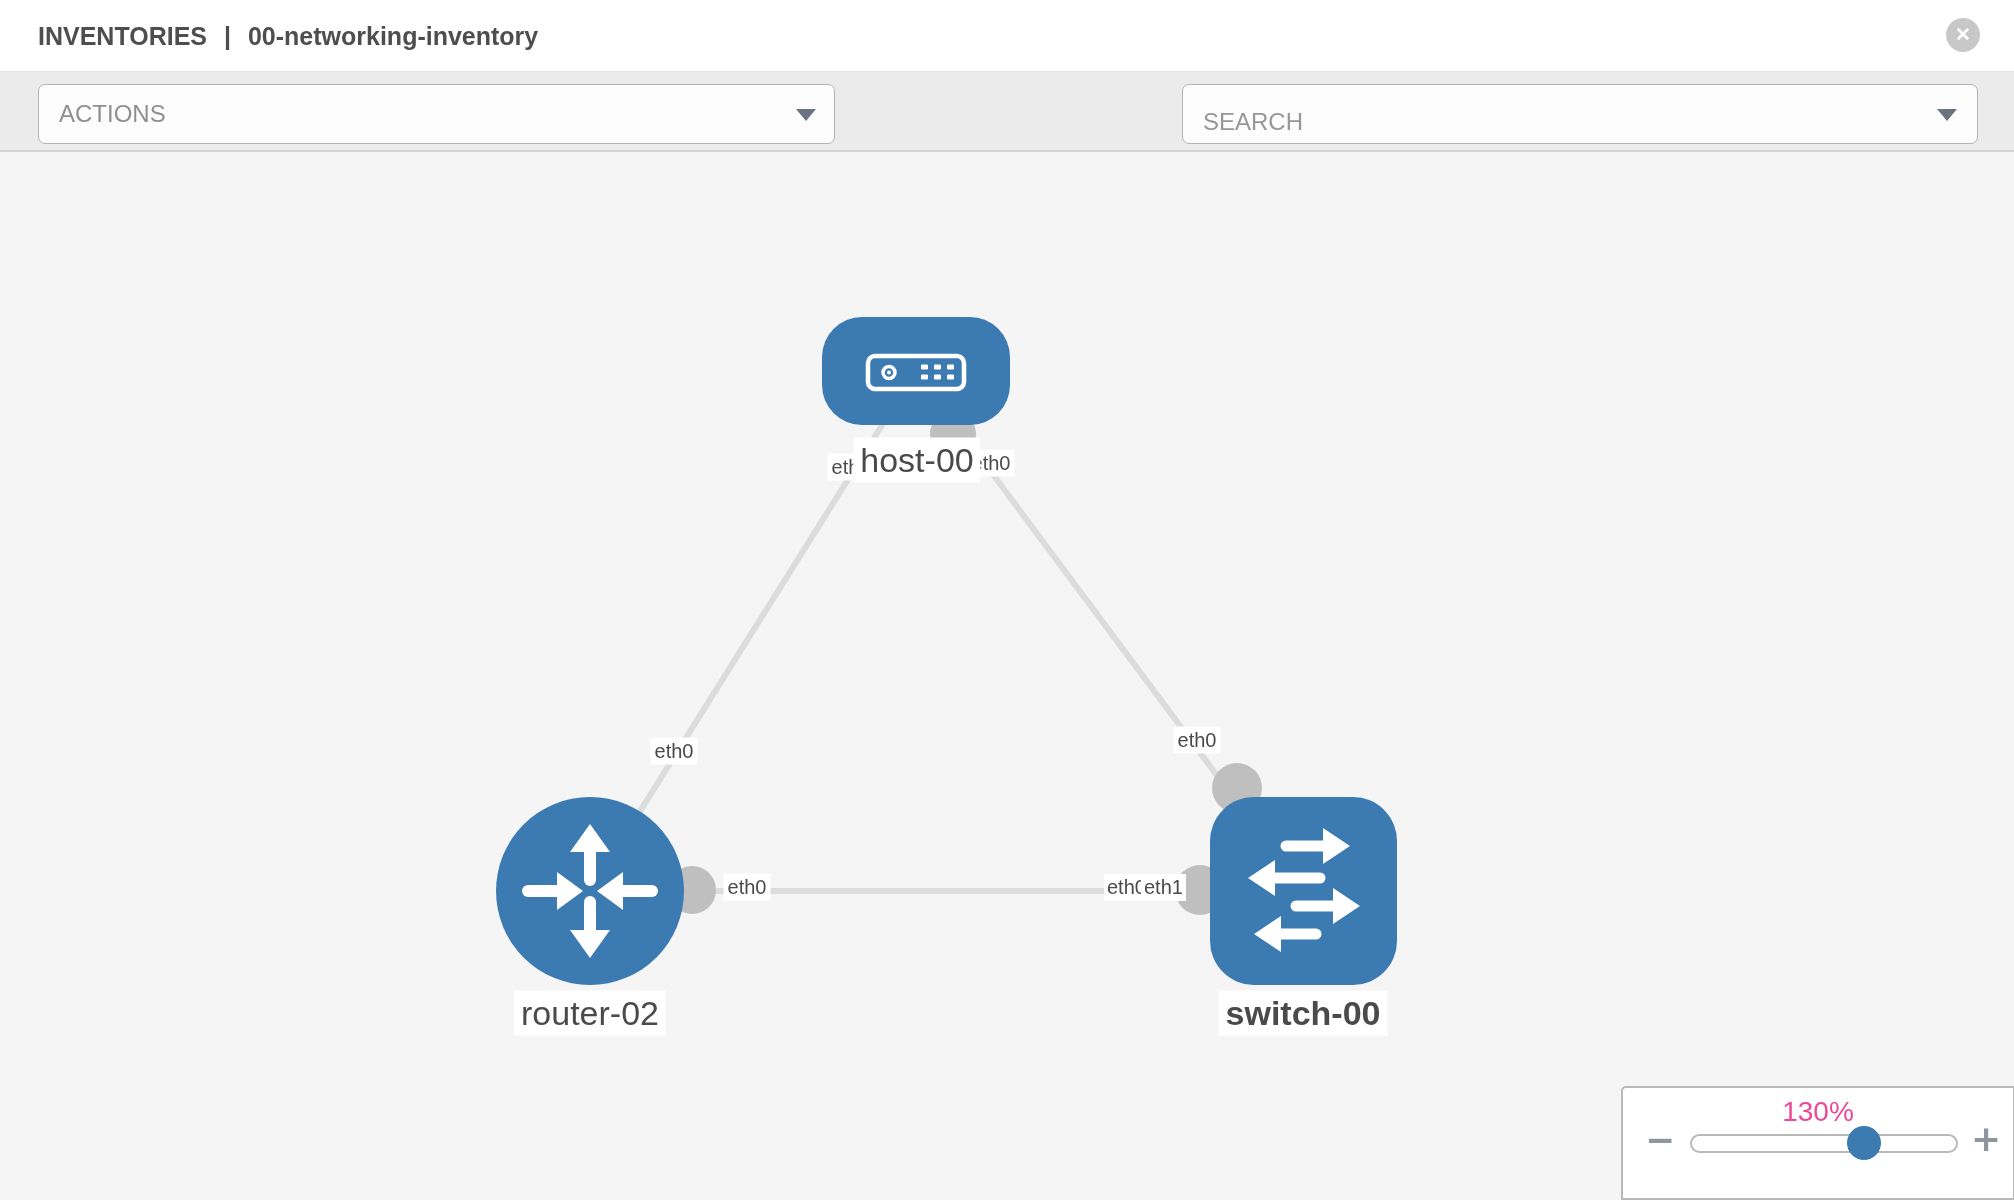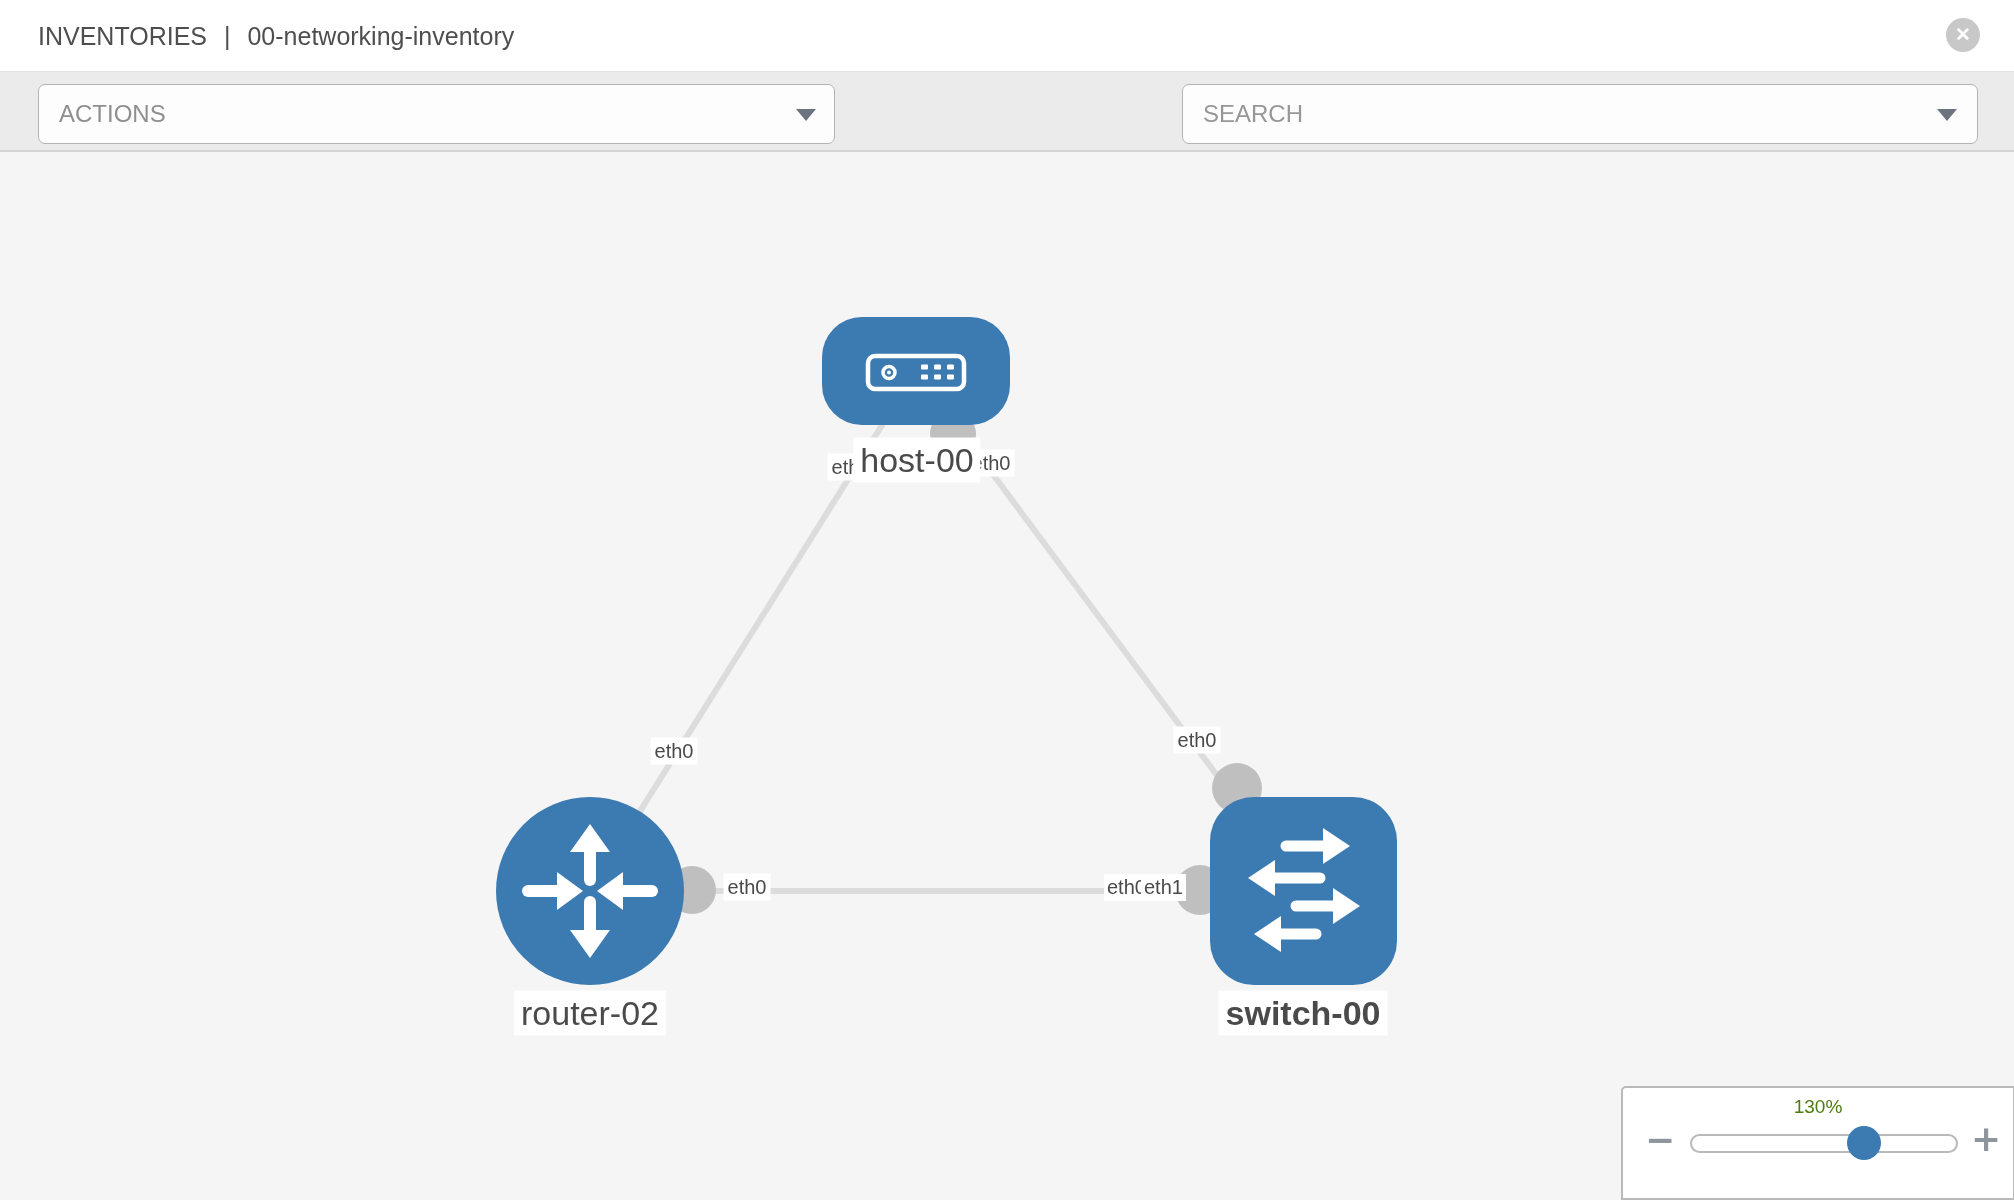--- a/index.html
+++ b/index.html
@@ -2,56 +2,56 @@
 <html><head>
 <meta charset="utf-8">
 <style>
   * { margin:0; padding:0; box-sizing:border-box; }
   html,body { width:2014px; height:1200px; }
   body { font-family:"Liberation Sans", sans-serif; background:#fff; }
   .app { position:relative; width:2014px; height:1200px; overflow:hidden; background:#fff; }
 
   
   .header { position:absolute; top:0; left:0; width:100%; height:72px; background:#fff; border-bottom:1px solid #e3e3e3; }
-  .title { position:absolute; left:38px; top:0; height:72px; line-height:72px; font-size:25px; font-weight:400; color:#4e4e4e; }
+  .title { position:absolute; left:38px; top:0; height:72px; line-height:72px; font-size:25px; font-weight:700; color:#4e4e4e; }
   .title span { display:inline-block; }
   .title .sep { margin:0 10px; }
   .close-btn { position:absolute; right:34px; top:18px; width:34px; height:34px; border-radius:50%; background:#c8c8c8; border:none; cursor:pointer; text-align:center; }
   .close-btn span { color:#fff; font-size:19px; font-weight:700; line-height:34px; display:block; }
 
   
   .toolbar { position:absolute; top:72px; left:0; width:100%; height:80px; background:#ebebeb; border-bottom:2px solid #d4d4d4; }
   .select-box { position:absolute; top:12px; height:60px; background:#fdfdfd; border:1px solid #b3b3b3; border-radius:7px; }
   .actions-box { left:38px; width:797px; cursor:pointer; }
   .actions-label { position:absolute; left:20px; top:0; line-height:58px; font-size:24px; color:#8f8f8f; }
   .caret { position:absolute; width:0; height:0; border-left:10px solid transparent; border-right:10px solid transparent; border-top:12px solid #6b7280; top:24px; }
   .actions-caret { right:18px; }
   .tool-btn { position:absolute; top:96px; width:44px; height:40px; background:transparent; border:none; cursor:pointer; }
   .wrench-btn { left:1044px; }
   .key-btn { left:1110px; }
   .search-box { left:1182px; width:796px; }
-  .search-input { position:absolute; left:0; top:0; width:100%; height:100%; border:none; background:transparent; font-family:"Liberation Sans",sans-serif; font-size:24px; color:#6e6e6e; padding:0 46px 0 20px; outline:none; }
+  .search-input { position:absolute; left:0; top:8px; width:100%; height:100%; border:none; background:transparent; font-family:"Liberation Sans",sans-serif; font-size:24px; color:#6e6e6e; padding:0 46px 0 20px; outline:none; }
   .search-input::placeholder { color:#979797; opacity:1; }
   .search-caret { right:20px; }
 
   
   .canvas { position:absolute; top:152px; left:0; width:2014px; height:1048px; background:#f5f5f5; overflow:hidden; }
   .topo-svg { position:absolute; top:0; left:0; }
 
   .node-label, .eth-label { position:absolute; transform:translate(-50%,-50%); background:#ffffff; color:#4a4a4a; white-space:nowrap; }
   .node-label { font-size:34px; padding:3px 7px; }
   .eth-label { font-size:20px; padding:2px 4px; }
   .eth-overlap { position:absolute; height:28px; }
   .eth-overlap span { position:absolute; top:0; background:#ffffff; color:#4a4a4a; font-size:20px; padding:2px 3px; white-space:nowrap; }
   .eth-under { left:0; z-index:1; }
   .eth-over { left:17px; z-index:2;margin-left:20px; }
 
   
   .zoom-panel { position:absolute; left:1621px; top:1086px; width:394px; height:114px; background:#fff; border:2px solid #b9b9b9; border-radius:5px 0 0 0; }
-  .zoom-percent { position:absolute; top:8px; left:0; width:100%; text-align:center; font-size:19px; color:#4d7c0f; }
+  .zoom-percent { position:absolute; top:8px; left:0; width:100%; text-align:center; font-size:28px; color:#ec4899; }
   .zoom-minus, .zoom-plus { position:absolute; border:none; background:transparent; color:#8f959d; font-weight:700; font-size:36px; line-height:1; cursor:pointer; font-family:"DejaVu Sans", sans-serif; }
   .zoom-minus { left:22px; top:34px; }
   .zoom-plus { left:348px; top:33px; }
   .zoom-track { position:absolute; left:67px; top:46px; width:268px; height:19px; background:#fff; border:2px solid #b9b9b9; border-radius:10px; cursor:pointer; }
   .zoom-thumb { position:absolute; left:155px; top:-10px; width:34px; height:34px; border-radius:50%; background:#3c7ab2; cursor:grab; }
 </style>
 </head>
 <body>
 
 <div class="app">

